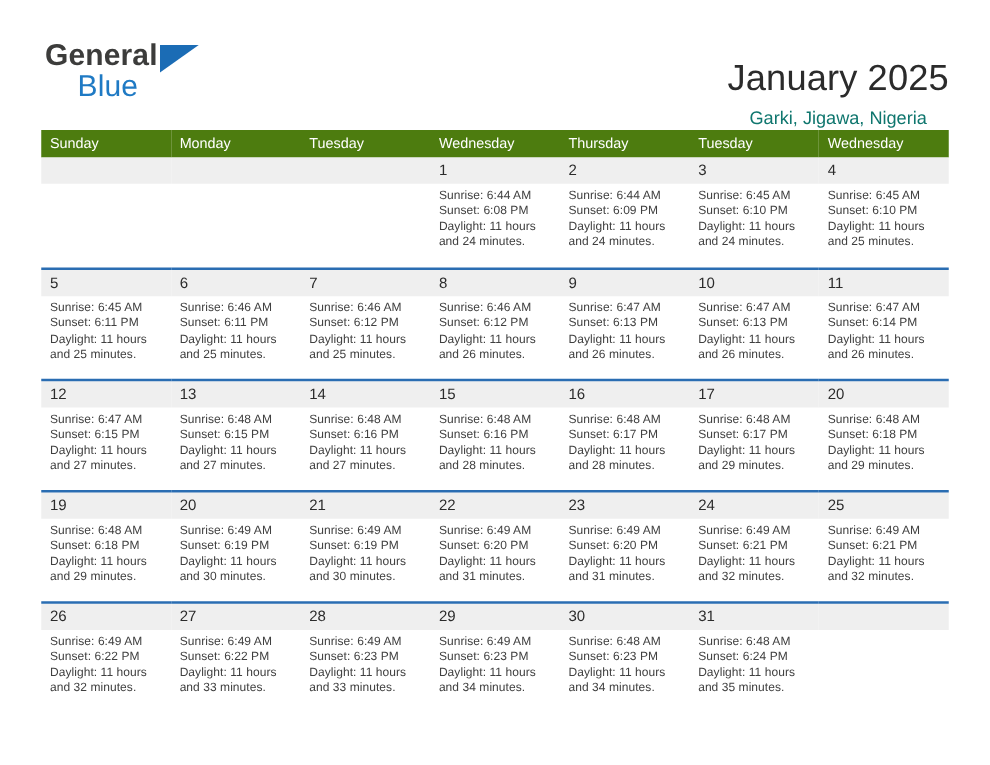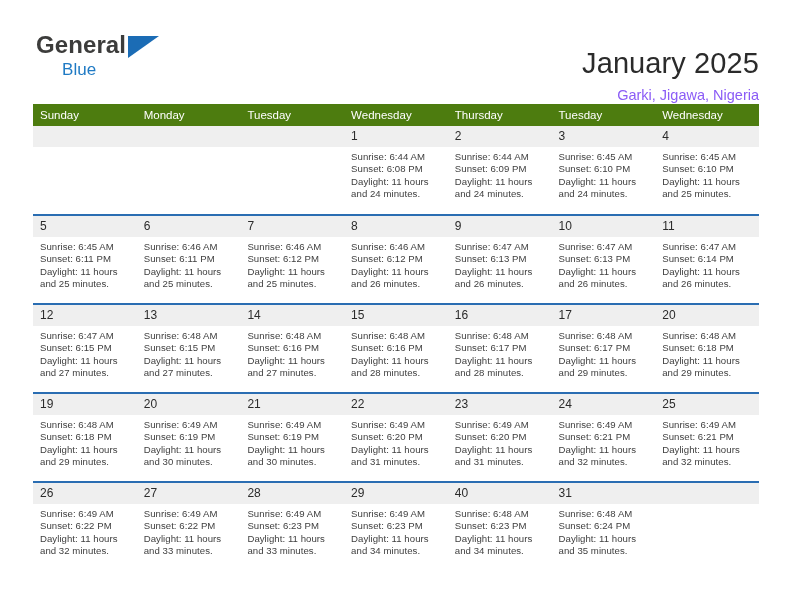--- a/index.html
+++ b/index.html
@@ -50,21 +50,21 @@
     top: 4px;
     width: 0;
     height: 0;
     border-left: 31px solid #1b6cb5;
     border-bottom: 22px solid transparent;
   }
   .logo-blue {
     position: absolute;
     left: 29px;
     top: 25px;
-    font-size: 17px;
+    font-size: 24px;
     color: #1f7ac4;
     font-weight: 400;
     line-height: 26px;
     letter-spacing: 0.1px;
   }
   .title-block {
     position: absolute;
     right: 0;
     top: 16px;
     text-align: right;
@@ -72,23 +72,24 @@
   .cal-title {
     font-size: 29px;
     font-weight: 400;
     color: #2b2b2b;
     line-height: 38px;
     letter-spacing: 0.1px;
   }
   .cal-subtitle {
     font-size: 14.5px;
     font-weight: 400;
-    color: #8b5cf6;
+    color: #0f766e;
     line-height: 22px;
     margin-top: 2px;
+    text-align: center;
   }
 
   
   .calendar {
     position: absolute;
     left: 33px;
     top: 104px;
     width: 726px;
     border-collapse: collapse;
     table-layout: fixed;
@@ -449,21 +450,21 @@
           <td class="">
             <div class="daynum">29</div>
             <div class="dayinfo">
               <div>Sunrise: 6:49 AM</div>
               <div>Sunset: 6:23 PM</div>
               <div>Daylight: 11 hours</div>
               <div>and 34 minutes.</div>
             </div>
           </td>
           <td class="">
-            <div class="daynum">40</div>
+            <div class="daynum">30</div>
             <div class="dayinfo">
               <div>Sunrise: 6:48 AM</div>
               <div>Sunset: 6:23 PM</div>
               <div>Daylight: 11 hours</div>
               <div>and 34 minutes.</div>
             </div>
           </td>
           <td class="">
             <div class="daynum">31</div>
             <div class="dayinfo">

